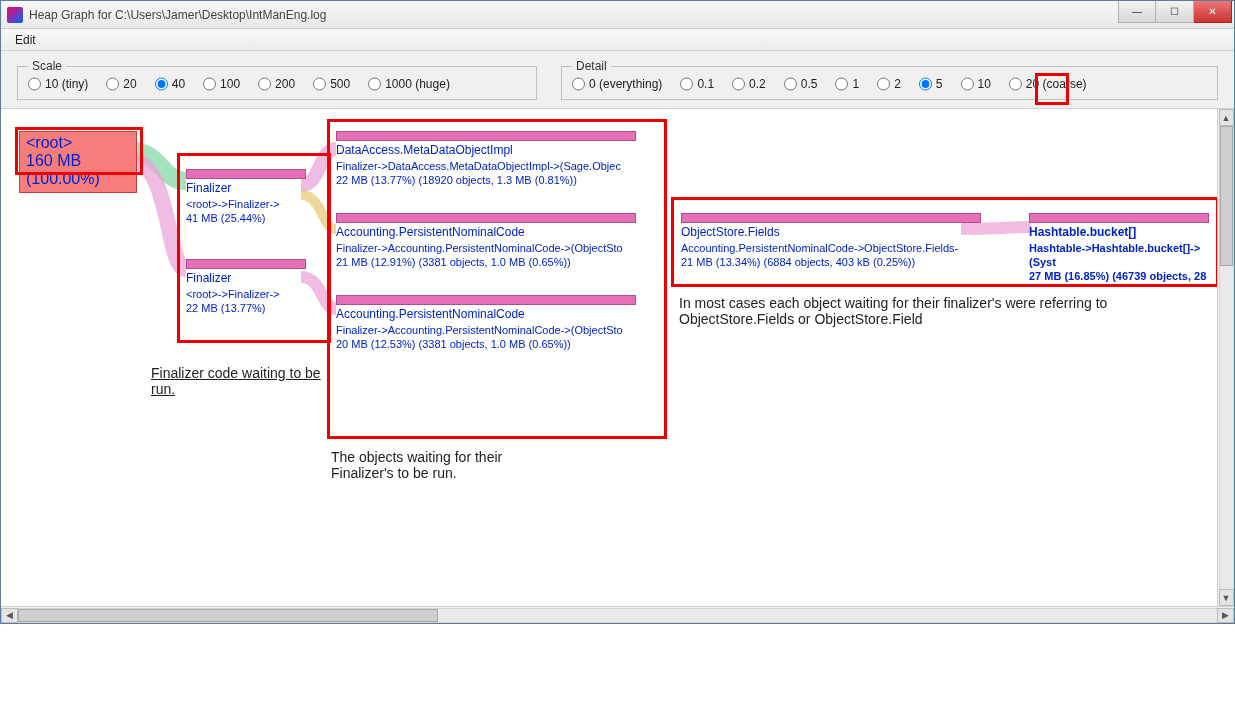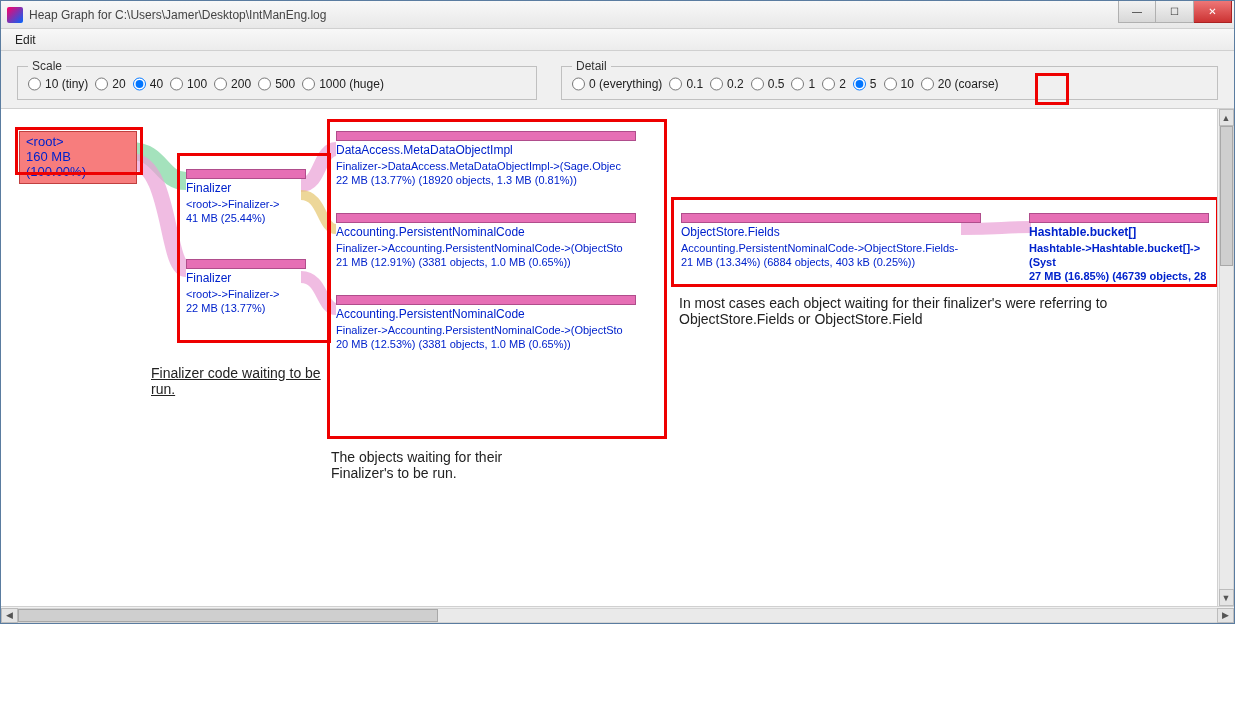--- a/index.html
+++ b/index.html
@@ -65,21 +65,21 @@
 
   .controls-row {
     display:flex;
     padding:8px 14px;
     gap:20px;
     background:#f0f0f0;
   }
   fieldset.group {
     border:1px solid #c0c0c0;
     padding:4px 10px 8px 10px;
-    display:flex; align-items:center; gap:7px;
+    display:flex; align-items:center; gap:18px;
     background:#f0f0f0;
   }
   fieldset.group legend { color:#333; padding:0 4px; font-size:12px; }
   .radio { display:flex; gap:4px; color:#222; white-space:nowrap;}
   .radio input { margin:0; }
 
   .highlight-box {
     border:3px solid #e00;
     position:absolute;
     pointer-events:none;
@@ -105,21 +105,21 @@
   }
   .node .title { color:#0022cc; }
   .node .path  { color:#0022cc; font-size:11px; }
   .node .stats { color:#0022cc; font-size:11px; }
   .root-node {
     position:absolute;
     background:#f77d7d;
     border:1px solid #c04040;
     color:#0022cc;
     padding:2px 6px 4px 6px;
-    font-size:13px;
+    font-size:16px;
   }
   .annot {
     position:absolute;
     font-family: Verdana, sans-serif;
     font-size:14px;
     color:#222;
   }
   .scrollbar-h {
     position:absolute; left:0; right:0; bottom:0; height:17px;
     background:#f0f0f0; border-top:1px solid #d0d0d0;

